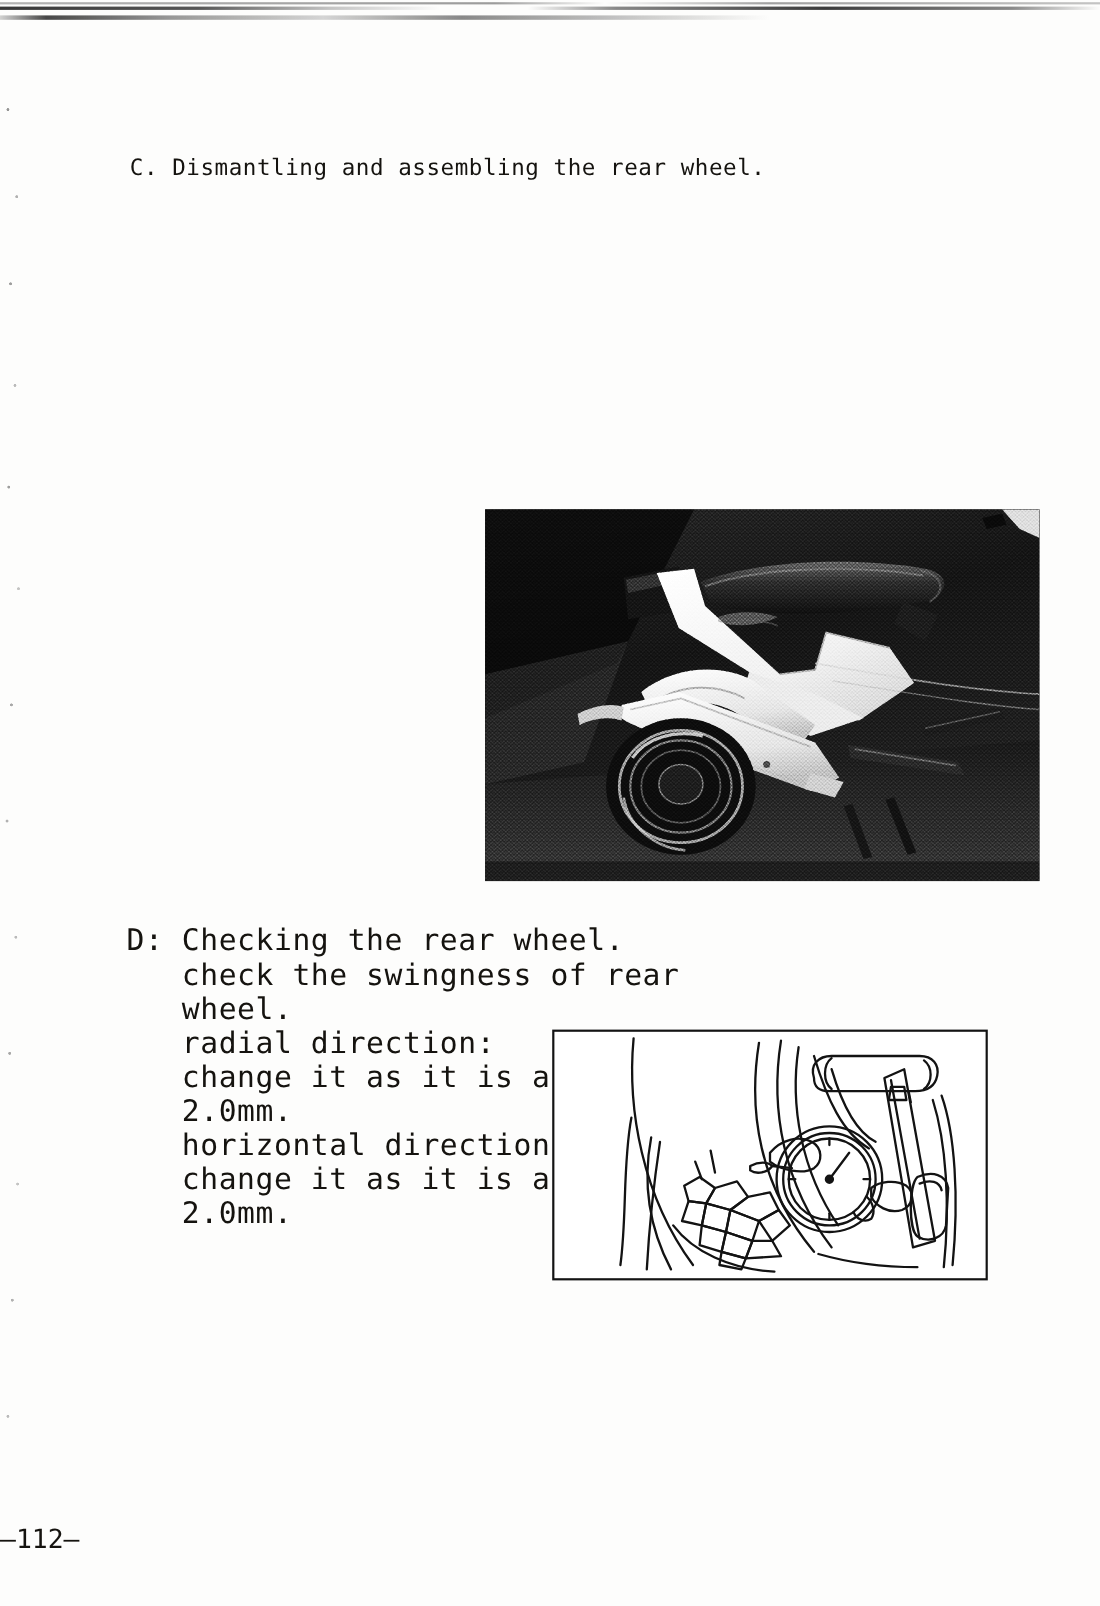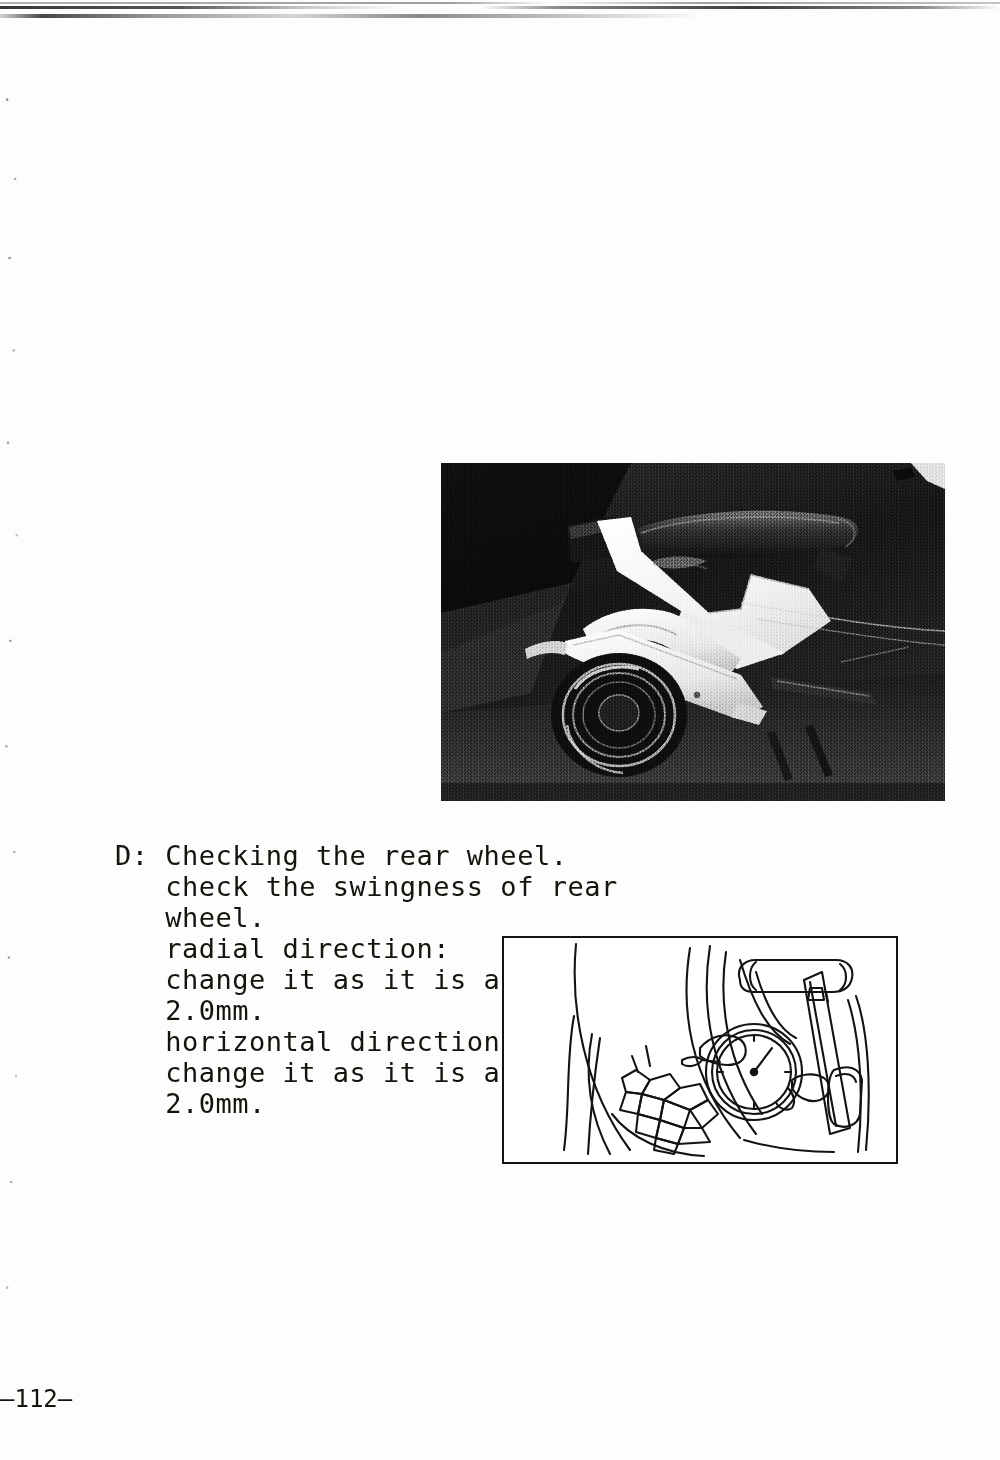--- a/index.html
+++ b/index.html
@@ -144,20 +144,21 @@
 </head>
 <body>
 
 <div id="page">
 
   <div class="scan-edge-top3"></div>
   <div class="scan-edge-top"></div>
   <div class="scan-edge-top2"></div>
   <div class="scan-speck-left"></div>
 
+  <div class="doc-text" id="section-c-heading">C. Dismantling and assembling the rear wheel.</div>
 
 
   <div id="photo-figure">
     <svg width="504" height="338" viewBox="0 0 504 338" xmlns="http://www.w3.org/2000/svg">
       <defs>
         <linearGradient id="bgGrad" x1="0" y1="0" x2="0.4" y2="1">
           <stop offset="0%" stop-color="#2a2a2a"></stop>
           <stop offset="45%" stop-color="#151515"></stop>
           <stop offset="100%" stop-color="#242424"></stop>
         </linearGradient>

